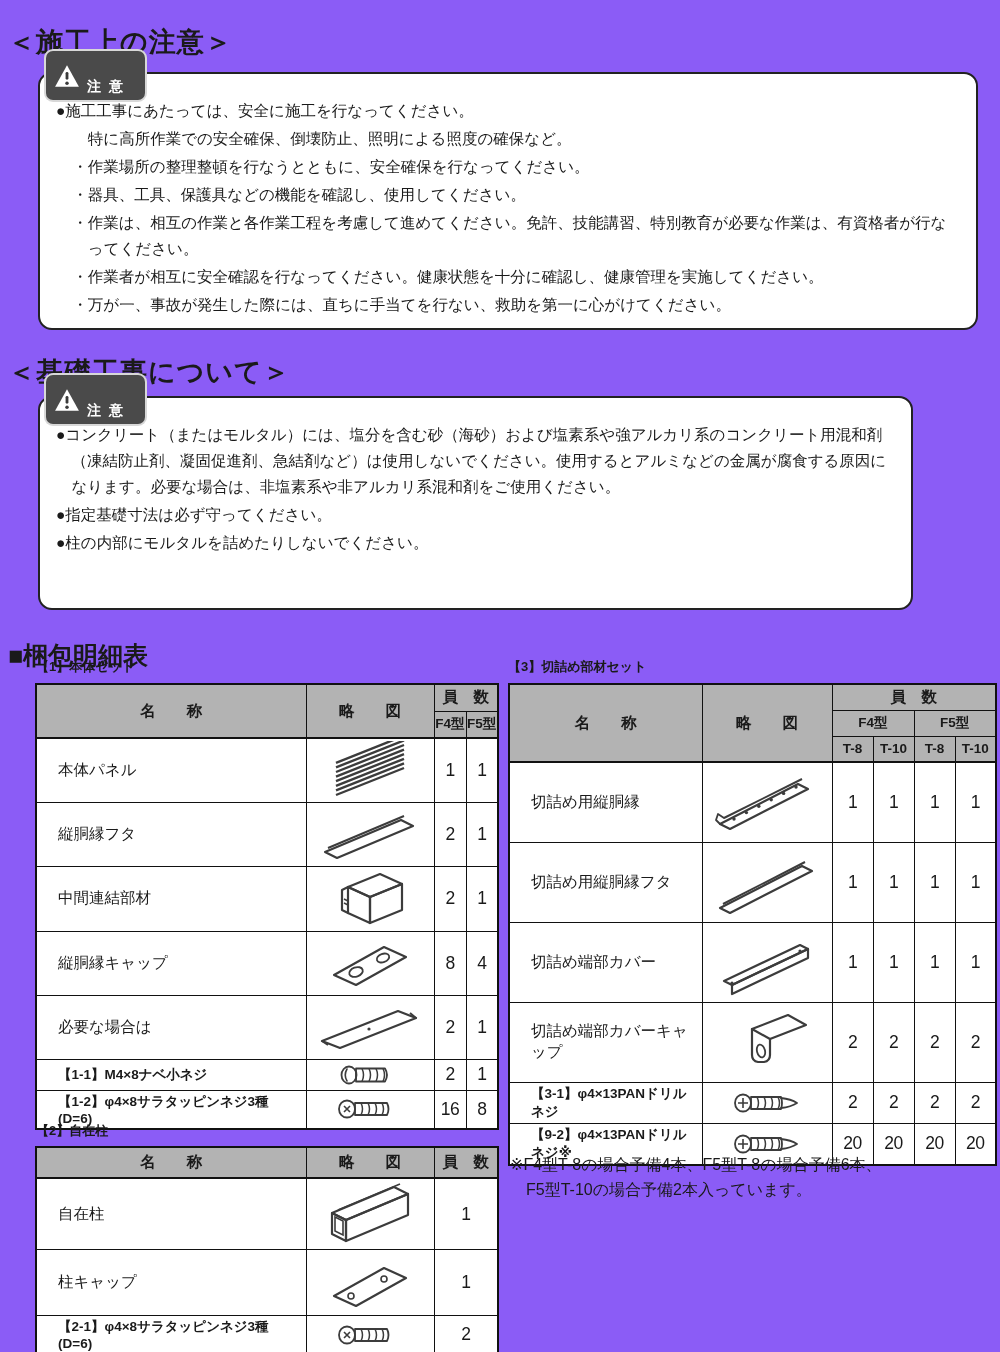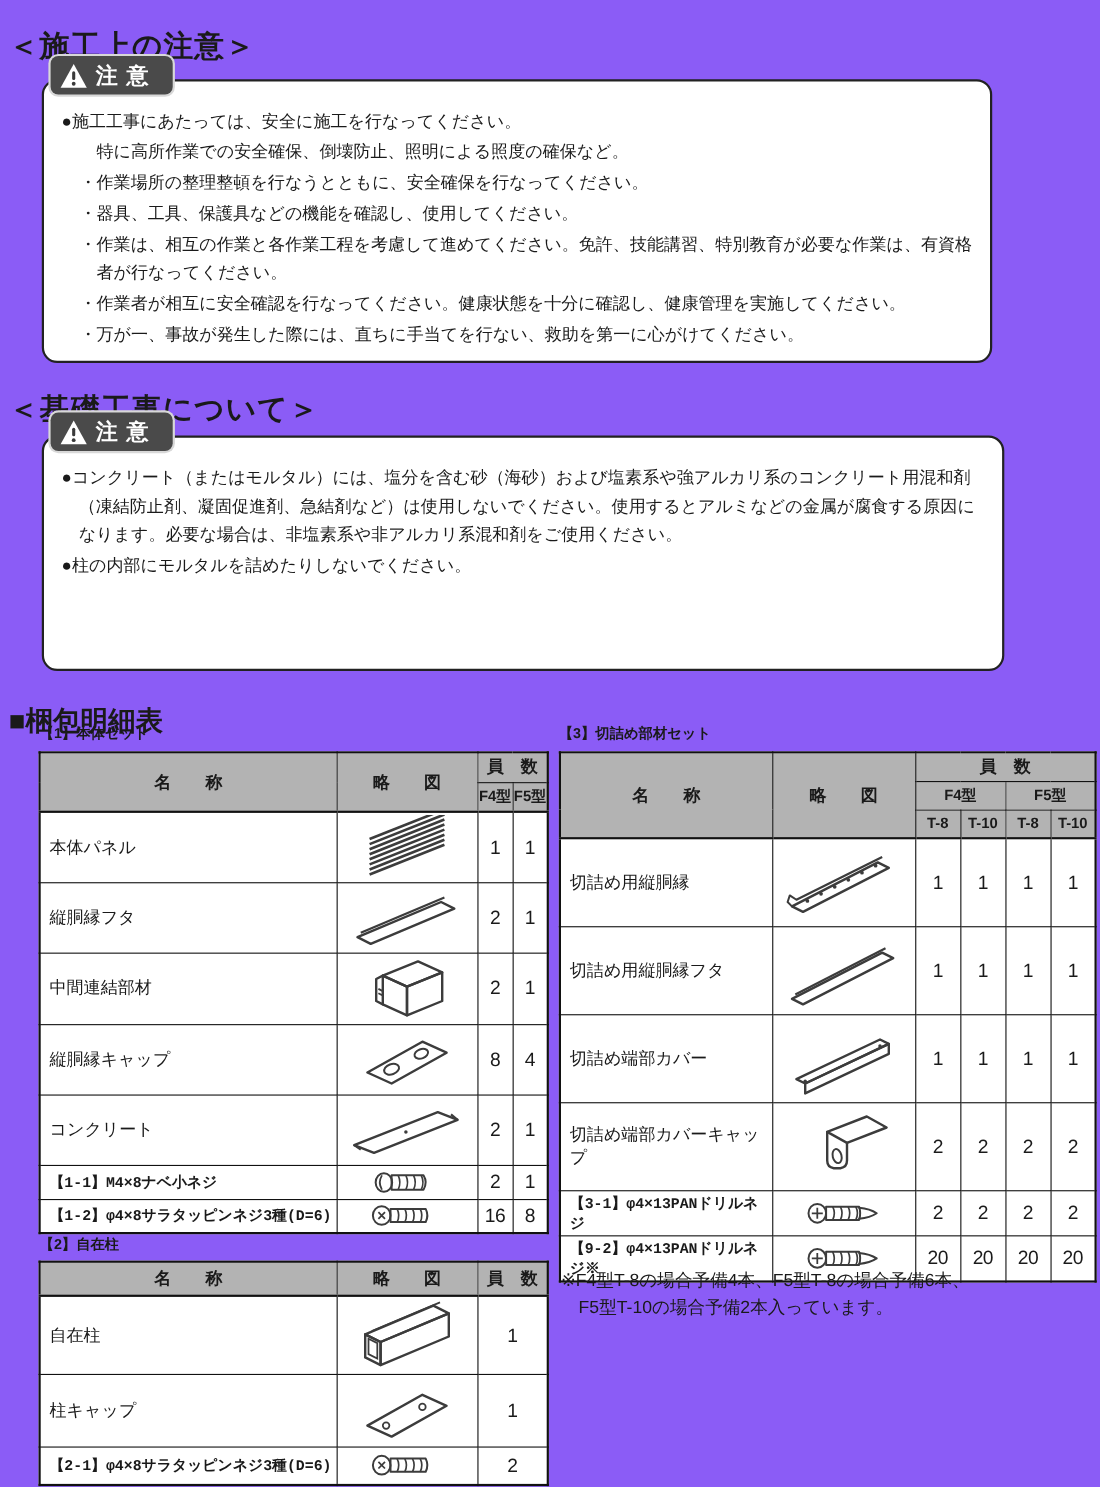--- a/index.html
+++ b/index.html
@@ -3,36 +3,36 @@
 <meta charset="utf-8">
 <style>
   html,body{margin:0;padding:0;background:#fff;width:1000px;height:1352px;overflow:hidden;
     font-family:"Liberation Sans","DejaVu Sans",sans-serif;color:#1a1a1a;}
   .page{position:relative;width:1000px;height:1352px;background:#8b5cf6;}
   .sec-title{position:absolute;left:8px;font-size:27px;font-weight:bold;letter-spacing:1px;}
   .pack-title{position:absolute;left:8px;font-size:25px;font-weight:bold;}
   
   .badge{position:absolute;z-index:3;display:flex;align-items:center;gap:7px;
     background:#4a4a4a;border-radius:7px;padding:4px 14px 4px 8px;box-shadow:0 0 0 2px #d8d8d8;}
-  .badge .lbl{color:#fff;font-size:20px;font-weight:bold;letter-spacing:8px;}
+  .badge .lbl{color:#fff;font-size:14px;font-weight:bold;letter-spacing:8px;margin-top:23px;}
   .badge svg{display:block;}
   
   .cbox{position:absolute;border:2px solid #222;border-radius:14px;background:#fff;z-index:1;
     padding:24px 16px 0 16px;box-sizing:border-box;font-size:15.5px;line-height:1.68;}
   .cbox .it{margin:0 0 2px 0;}
   .cbox .b{padding-left:1em;text-indent:-1em;}
   .cbox .s{padding-left:2.05em;text-indent:-1em;}
   .cbox .c{padding-left:2.05em;}
   
   table{border-collapse:collapse;table-layout:fixed;background:#fff;position:absolute;
     border:2px solid #111;font-size:15.5px;}
   th,td{border:1px solid #111;vertical-align:middle;padding:0;overflow:hidden;}
   thead th{background:#b3b3b3;font-weight:bold;text-align:center;}
   tbody tr:first-child td{border-top:2px solid #111;}
-  td.name{text-align:left;padding:2px 4px 2px 8px;font-family:Liberation Mono, monospace;}
+  td.name{text-align:left;padding:2px 4px 2px 21px;}
   td.fig{text-align:center;}
   td.q{text-align:center;font-size:17.5px;letter-spacing:-0.5px;}
   tr.sm td.name{font-size:13.5px;font-weight:bold;}
   .t1{left:35px;top:683px;width:462px;}
   .t1 thead tr{height:27px;}
   .t1 tr.lg{height:64px;} .t1 tr.sm{height:31px;}
   .t2{left:35px;top:1146px;width:462px;}
   .t2 thead tr{height:31px;}
   .t2 tr.lg{height:66px;} .t2 tr.sm{height:34px;}
   .t3{left:508px;top:683px;width:487px;}
@@ -54,21 +54,21 @@
   <div class="badge" style="left:46px;top:51px;">
     <span>
       <svg width="26" height="24" viewBox="0 0 24 22">
         <path d="M12 1 L23 21 L1 21 Z" fill="#ffffff"></path>
         <rect x="10.7" y="7.2" width="2.6" height="7.2" rx="1.3" fill="#3a3a3a"></rect>
         <circle cx="12" cy="17.6" r="1.6" fill="#3a3a3a"></circle>
       </svg>
     </span>
     <span class="lbl">注意</span>
   </div>
-  <div class="cbox" style="left:38px;top:72px;width:864px;height:258px;">
+  <div class="cbox" style="left:38px;top:72px;width:940px;height:258px;">
       <div class="it b">●施工工事にあたっては、安全に施工を行なってください。</div>
       <div class="it c">特に高所作業での安全確保、倒壊防止、照明による照度の確保など。</div>
       <div class="it s">・作業場所の整理整頓を行なうとともに、安全確保を行なってください。</div>
       <div class="it s">・器具、工具、保護具などの機能を確認し、使用してください。</div>
       <div class="it s">・作業は、相互の作業と各作業工程を考慮して進めてください。免許、技能講習、特別教育が必要な作業は、有資格者が行なってください。</div>
       <div class="it s">・作業者が相互に安全確認を行なってください。健康状態を十分に確認し、健康管理を実施してください。</div>
       <div class="it s">・万が一、事故が発生した際には、直ちに手当てを行ない、救助を第一に心がけてください。</div>
     </div>
 
   <h1 class="sec-title" style="top:336px;">＜基礎工事について＞</h1>
@@ -78,20 +78,21 @@
       <svg width="26" height="24" viewBox="0 0 24 22">
         <path d="M12 1 L23 21 L1 21 Z" fill="#ffffff"></path>
         <rect x="10.7" y="7.2" width="2.6" height="7.2" rx="1.3" fill="#3a3a3a"></rect>
         <circle cx="12" cy="17.6" r="1.6" fill="#3a3a3a"></circle>
       </svg>
     </span>
     <span class="lbl">注意</span>
   </div>
   <div class="cbox" style="left:38px;top:396px;width:875px;height:214px;">
       <div class="it b">●コンクリート（またはモルタル）には、塩分を含む砂（海砂）および塩素系や強アルカリ系のコンクリート用混和剤（凍結防止剤、凝固促進剤、急結剤など）は使用しないでください。使用するとアルミなどの金属が腐食する原因になります。必要な場合は、非塩素系や非アルカリ系混和剤をご使用ください。</div>
+      <div class="it b">●指定基礎寸法は必ず守ってください。</div>
       <div class="it b">●柱の内部にモルタルを詰めたりしないでください。</div>
     </div>
 
   <h2 class="pack-title" style="top:618px;">■梱包明細表</h2>
 
   <div class="tbl-cap" style="left:36px;top:658px;">【1】本体セット</div>
   <table class="t1">
     <colgroup>
         <col style="width:270px">
         <col style="width:128px">
@@ -150,21 +151,21 @@
           <td class="name">縦胴縁キャップ</td>
           <td class="fig"><span class="fig-icon"><svg width="100" height="56" viewBox="0 0 100 56">
                 <polygon points="14,40 64,12 86,22 36,50" fill="none" stroke="#3c3c3c" stroke-width="2.2" stroke-linejoin="round" stroke-linecap="round"></polygon>
                 <ellipse cx="36" cy="37" rx="7" ry="4.6" transform="rotate(-20 36 37)" fill="none" stroke="#3c3c3c" stroke-width="1.8" stroke-linejoin="round" stroke-linecap="round"></ellipse>
                 <ellipse cx="63" cy="23" rx="6.4" ry="4.2" transform="rotate(-20 63 23)" fill="none" stroke="#3c3c3c" stroke-width="1.8" stroke-linejoin="round" stroke-linecap="round"></ellipse>
               </svg></span></td>
           <td class="q">8</td>
           <td class="q">4</td>
         </tr>
         <tr class="lg">
-          <td class="name">コンクリート</td>
+          <td class="name">必要な場合は</td>
           <td class="fig"><span class="fig-icon"><svg width="112" height="48" viewBox="0 0 112 48">
                 <polygon points="8,38 84,8 102,15 26,45" fill="none" stroke="#3c3c3c" stroke-width="2.2" stroke-linejoin="round" stroke-linecap="round"></polygon>
                 <line x1="14" y1="42" x2="8" y2="38" stroke="#3c3c3c" stroke-width="2"></line>
                 <line x1="96" y1="10" x2="102" y2="15" stroke="#3c3c3c" stroke-width="2"></line>
                 <circle cx="55" cy="26" r="1.6" fill="#3c3c3c"></circle>
               </svg></span></td>
           <td class="q">2</td>
           <td class="q">1</td>
         </tr>
         <tr class="sm">

